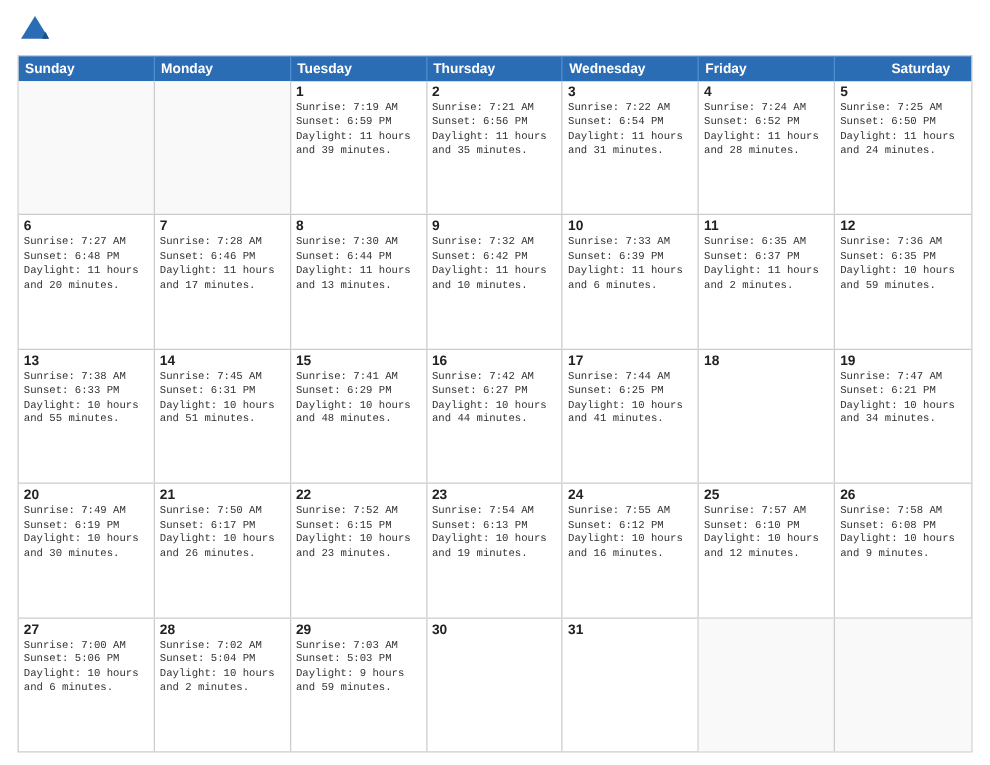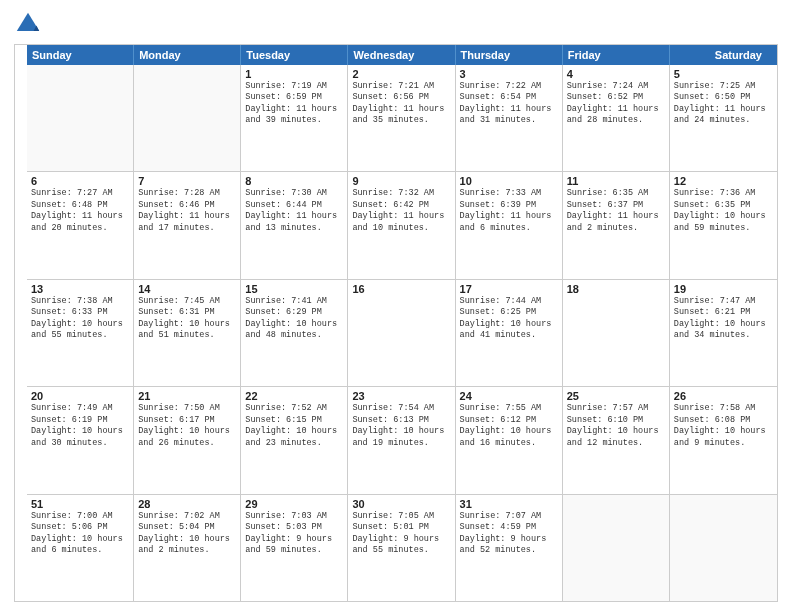--- a/index.html
+++ b/index.html
@@ -58,21 +58,20 @@
     }
     .subtitle {
       font-size: 14px;
       color: #444;
     }
     .calendar {
       flex: 1;
       display: flex;
       flex-direction: column;
       border: 1px solid #ccc;
-      padding-left: 12px;
     }
     .cal-header {
       display: grid;
       grid-template-columns: repeat(7, 1fr);
       background: #2a6db5;
     }
     .cal-header-cell {
       color: #fff;
       font-size: 11px;
       font-weight: bold;
@@ -135,22 +134,22 @@
       <div class="month-title"></div>
       <div class="subtitle"></div>
     </div>
   </div>
 
   <div class="calendar">
     <div class="cal-header">
     <div class="cal-header-cell">Sunday</div>
         <div class="cal-header-cell">Monday</div>
         <div class="cal-header-cell">Tuesday</div>
+        <div class="cal-header-cell">Thursday</div>
         <div class="cal-header-cell">Wednesday</div>
-        <div class="cal-header-cell">Thursday</div>
         <div class="cal-header-cell">Friday</div>
         <div class="cal-header-cell">Saturday</div>
       </div>
     <div class="cal-body">
     <div class="cal-row">
           <div class="cal-cell empty"></div>
           <div class="cal-cell empty"></div>
           <div class="cal-cell">
             <div class="day-num">1</div>
             <div class="cell-text">Sunrise: 7:19 AM
@@ -240,20 +239,23 @@
 Daylight: 10 hours and 51 minutes.</div>
           </div>
           <div class="cal-cell">
             <div class="day-num">15</div>
             <div class="cell-text">Sunrise: 7:41 AM
 Sunset: 6:29 PM
 Daylight: 10 hours and 48 minutes.</div>
           </div>
           <div class="cal-cell">
             <div class="day-num">16</div>
+            <div class="cell-text">Sunrise: 7:42 AM
+Sunset: 6:27 PM
+Daylight: 10 hours and 44 minutes.</div>
           </div>
           <div class="cal-cell">
             <div class="day-num">17</div>
             <div class="cell-text">Sunrise: 7:44 AM
 Sunset: 6:25 PM
 Daylight: 10 hours and 41 minutes.</div>
           </div>
           <div class="cal-cell">
             <div class="day-num">18</div>
           </div>
@@ -303,47 +305,41 @@
           </div>
           <div class="cal-cell">
             <div class="day-num">26</div>
             <div class="cell-text">Sunrise: 7:58 AM
 Sunset: 6:08 PM
 Daylight: 10 hours and 9 minutes.</div>
           </div>
         </div>
         <div class="cal-row">
           <div class="cal-cell">
-            <div class="day-num">51</div>
+            <div class="day-num">27</div>
             <div class="cell-text">Sunrise: 7:00 AM
 Sunset: 5:06 PM
 Daylight: 10 hours and 6 minutes.</div>
           </div>
           <div class="cal-cell">
             <div class="day-num">28</div>
             <div class="cell-text">Sunrise: 7:02 AM
 Sunset: 5:04 PM
 Daylight: 10 hours and 2 minutes.</div>
           </div>
           <div class="cal-cell">
             <div class="day-num">29</div>
             <div class="cell-text">Sunrise: 7:03 AM
 Sunset: 5:03 PM
 Daylight: 9 hours and 59 minutes.</div>
           </div>
           <div class="cal-cell">
             <div class="day-num">30</div>
-            <div class="cell-text">Sunrise: 7:05 AM
-Sunset: 5:01 PM
-Daylight: 9 hours and 55 minutes.</div>
           </div>
           <div class="cal-cell">
             <div class="day-num">31</div>
-            <div class="cell-text">Sunrise: 7:07 AM
-Sunset: 4:59 PM
-Daylight: 9 hours and 52 minutes.</div>
           </div>
           <div class="cal-cell empty"></div>
           <div class="cal-cell empty"></div>
         </div>
       </div>
   </div>
 </div>
 
 </body></html>

